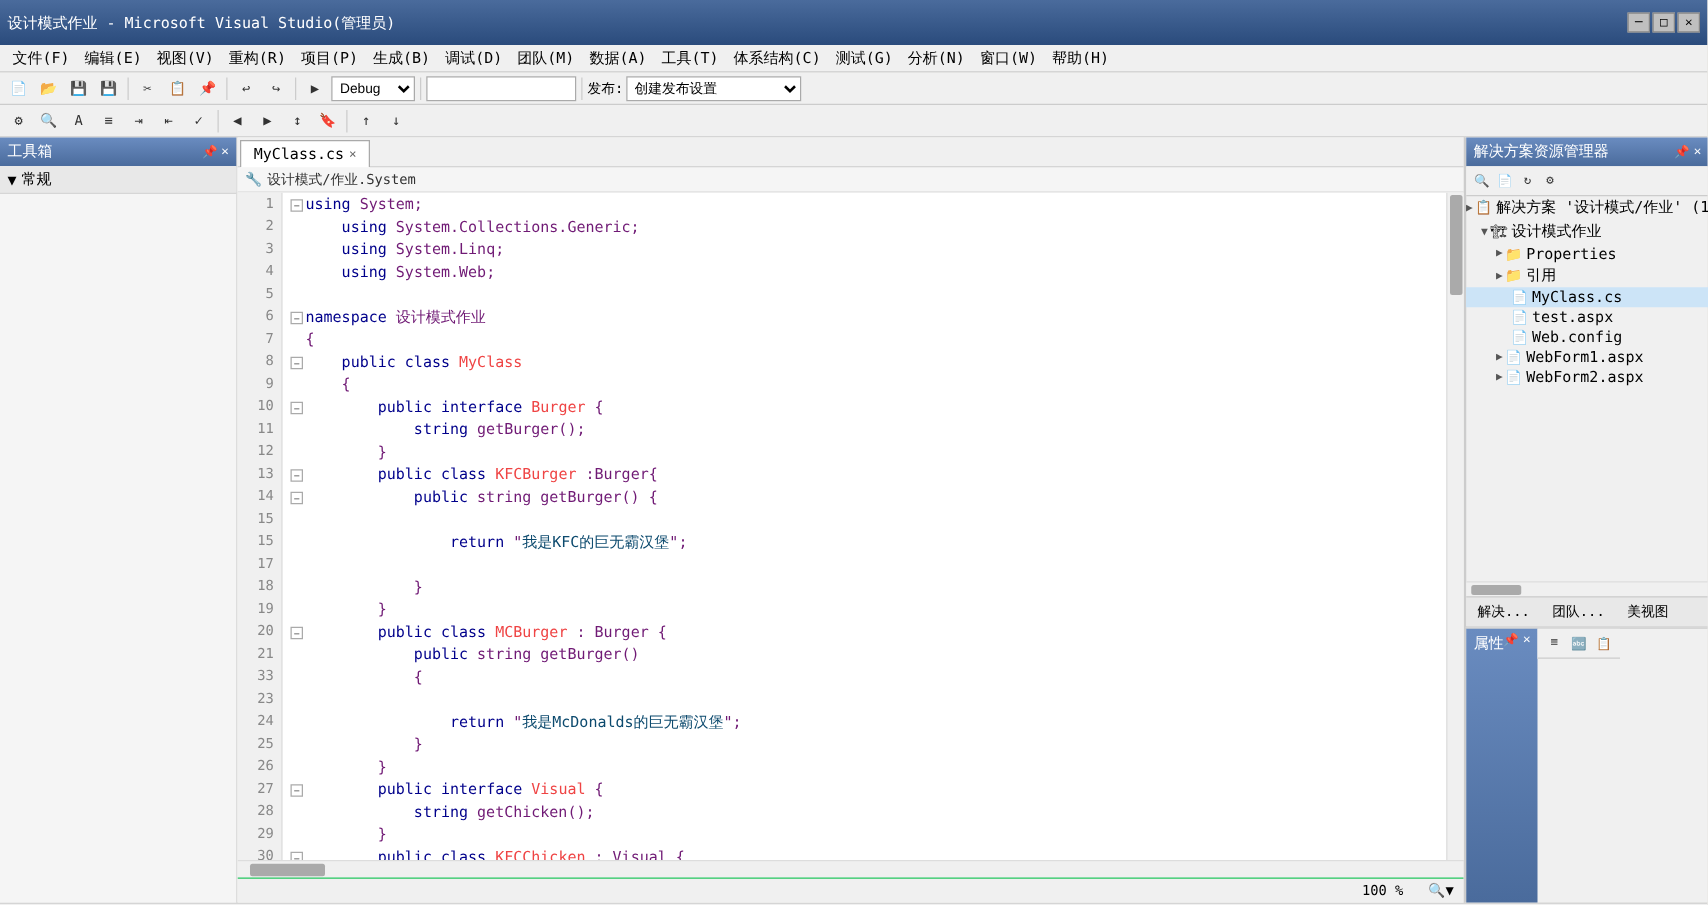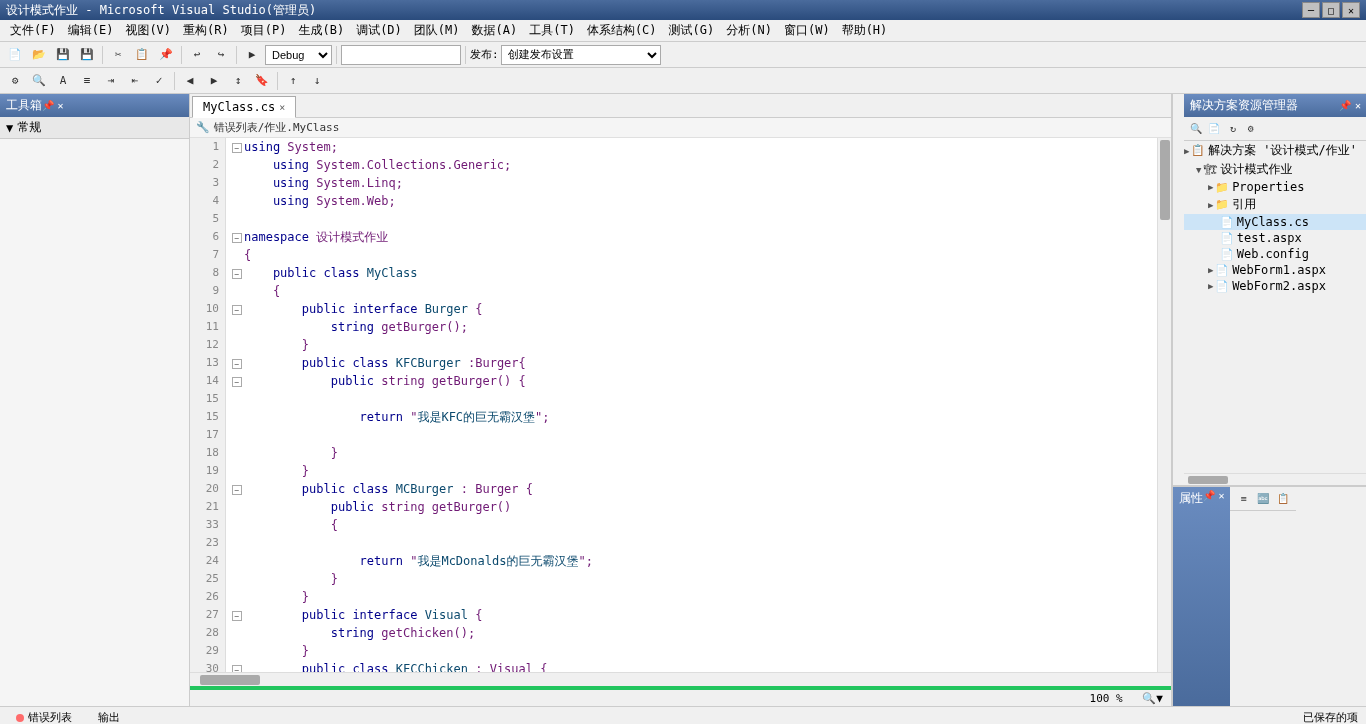--- a/index.html
+++ b/index.html
@@ -2,21 +2,21 @@
 <html><head>
   <meta charset="utf-8">
   <style>
     * { margin: 0; padding: 0; box-sizing: border-box; }
     body { font-family: 'Consolas', 'Microsoft YaHei', monospace; font-size: 12px; background: #d4d0c8; overflow: hidden; }
 
     
     #title-bar {
       background: linear-gradient(to bottom, #4a6b9c, #2a4b7c);
       color: white;
-      height: 20px;
+      height: 36px;
       display: flex;
       align-items: center;
       justify-content: space-between;
       padding: 0 6px;
       font-size: 12px;
     }
     #title-bar-controls { display: flex; gap: 2px; }
     .title-btn {
       width: 18px; height: 16px;
       background: #c0c0c0;
@@ -88,20 +88,21 @@
       border-right: 1px solid #ccc;
       display: flex;
       flex-direction: column;
     }
     #toolbox-header {
       background: linear-gradient(to bottom, #6a8cc0, #4a6b9c);
       color: white;
       padding: 3px 6px;
       font-size: 12px;
       display: flex;
+      justify-content: space-between;
       align-items: center;
     }
     #toolbox-content {
       flex: 1;
       background: #f5f5f5;
     }
     .toolbox-section {
       border-bottom: 1px solid #ccc;
     }
     .toolbox-section-header {
@@ -194,21 +195,21 @@
     .code-line {
       height: 18px;
       white-space: pre;
       display: flex;
       align-items: center;
     }
 
     
     .kw { color: #00008b; }
     .red-str { color: #0c4a6e; }
-    .iface { color: #0c4a6e; }
+    .iface { color: #ef4444; }
     .plain { color: #701a75; }
 
     #editor-scrollbar-right {
       width: 14px;
       background: #f0f0f0;
       border-left: 1px solid #ddd;
     }
 
     
     #solution-explorer {
@@ -310,21 +311,21 @@
       padding: 2px 8px;
       cursor: pointer;
       display: flex;
       align-items: center;
       gap: 4px;
     }
     .status-dot { width: 8px; height: 8px; background: #ff6b6b; border-radius: 50%; }
 
     #editor-status {
       background: #f0f0f0;
-      border-top: 4px solid #22c55e;
+      border-top: 1px solid #22c55e;
       height: 20px;
       display: flex;
       align-items: center;
       justify-content: flex-end;
       padding: 0 8px;
       font-size: 11px;
       gap: 20px;
     }
     .editor-hscroll {
       height: 14px;
@@ -396,21 +397,21 @@
   <div class="tb-sep"></div>
   <div class="tb-btn">▶</div>
   <select class="tb-select">
     <option>Debug</option>
     <option>Release</option>
   </select>
   <div class="tb-sep"></div>
   <input class="tb-input" placeholder="" style="">
   <div class="tb-sep"></div>
   <span style="font-size:11px;">发布:</span>
-  <select class="tb-select" style="width:160px;font-family:Liberation Mono, monospace;">
+  <select class="tb-select" style="width:140px;">
     <option>创建发布设置</option>
   </select>
 </div>
 
 <div class="toolbar" id="toolbar2">
   <div class="tb-btn">⚙</div>
   <div class="tb-btn">🔍</div>
   <div class="tb-btn">A</div>
   <div class="tb-btn">≡</div>
   <div class="tb-btn">⇥</div>
@@ -448,21 +449,21 @@
 
   <div id="editor-area">
     <div id="editor-tabs">
       <div class="editor-tab active">
         <span>MyClass.cs</span>
         <span class="tab-close">×</span>
       </div>
     </div>
     <div id="editor-breadcrumb">
       <span style="margin-right:4px;">🔧</span>
-      <span>错误列表/作业.MyClass</span>
+      <span>设计模式/作业.System</span>
     </div>
     <div id="editor-body">
       <div id="line-numbers">
           <div class="line-num">1</div>
           <div class="line-num">2</div>
           <div class="line-num">3</div>
           <div class="line-num">4</div>
           <div class="line-num">5</div>
           <div class="line-num">6</div>
           <div class="line-num">7</div>
@@ -530,21 +531,21 @@
       <div style="height:10px;width:60px;background:#aaa;margin-left:10px;border-radius:2px;"></div>
     </div>
     <div id="editor-status">
       <span>100 %</span>
       <span style="cursor:pointer;">🔍▼</span>
     </div>
   </div>
 
   <div id="right-panels">
 
-    <div id="solution-explorer" style="flex:1;display:flex;flex-direction:column;border-bottom:1px solid #ccc;padding-left:11px;">
+    <div id="solution-explorer" style="flex:1;display:flex;flex-direction:column;border-bottom:1px solid #ccc;">
       <div id="se-header">
         <span>解决方案资源管理器</span>
         <div style="display:flex;gap:3px;">
           <span style="cursor:pointer;font-size:10px;">📌</span>
           <span style="cursor:pointer;font-size:10px;">✕</span>
         </div>
       </div>
       <div id="se-toolbar">
         <div class="tb-btn" style="width:18px;height:18px;font-size:10px;">🔍</div>
         <div class="tb-btn" style="width:18px;height:18px;font-size:10px;">📄</div>
@@ -599,20 +600,25 @@
         <div class="se-item">
           <span style="display:inline-block;width:24px;"></span>
           <span class="se-arrow">▶</span>
           <span class="se-icon" style="color:#4a8c4a;">📄</span>
           <span>WebForm2.aspx</span>
         </div>
       </div>
 
       <div style="height:12px;background:#f0f0f0;border-top:1px solid #ddd;display:flex;align-items:center;">
         <div style="height:8px;width:40px;background:#aaa;margin-left:4px;border-radius:2px;"></div>
+      </div>
+      <div id="se-nav-tabs">
+        <div class="se-nav-tab">解决...</div>
+        <div class="se-nav-tab">团队...</div>
+        <div class="se-nav-tab">美视图</div>
       </div>
     </div>
 
     <div id="props-panel" style="display:flex;flex-direction:row;height:220px;">
       <div id="props-header">
         <span>属性</span>
         <div style="display:flex;gap:3px;">
           <span style="cursor:pointer;font-size:10px;">📌</span>
           <span style="cursor:pointer;font-size:10px;">✕</span>
         </div>

